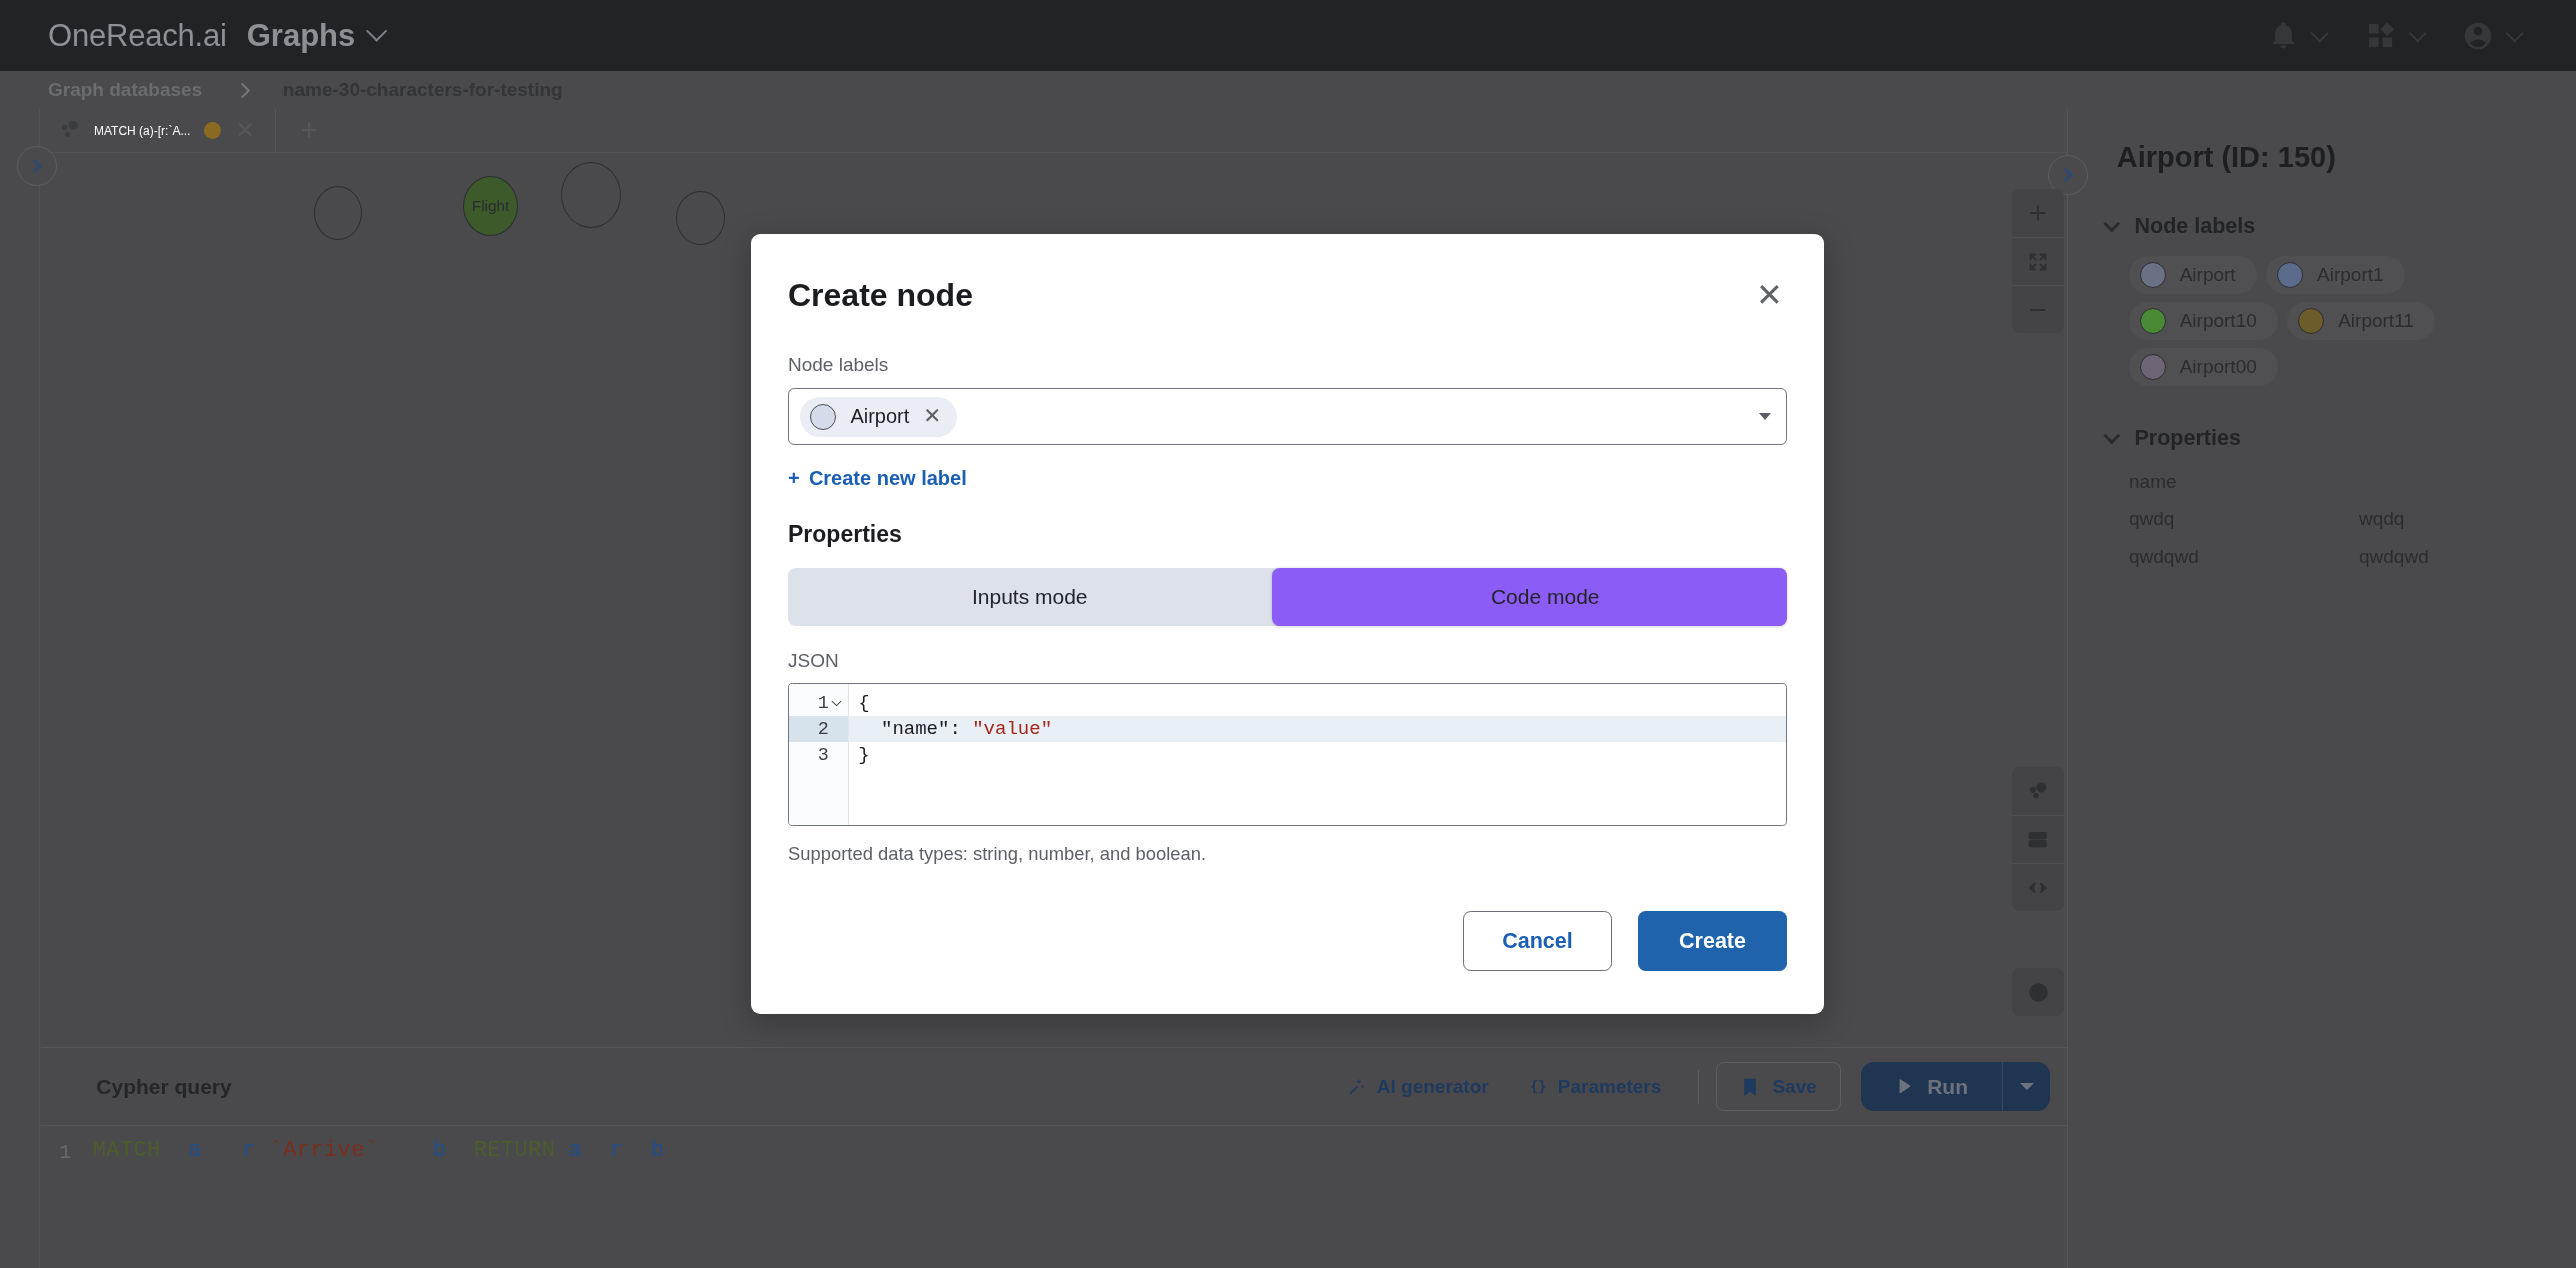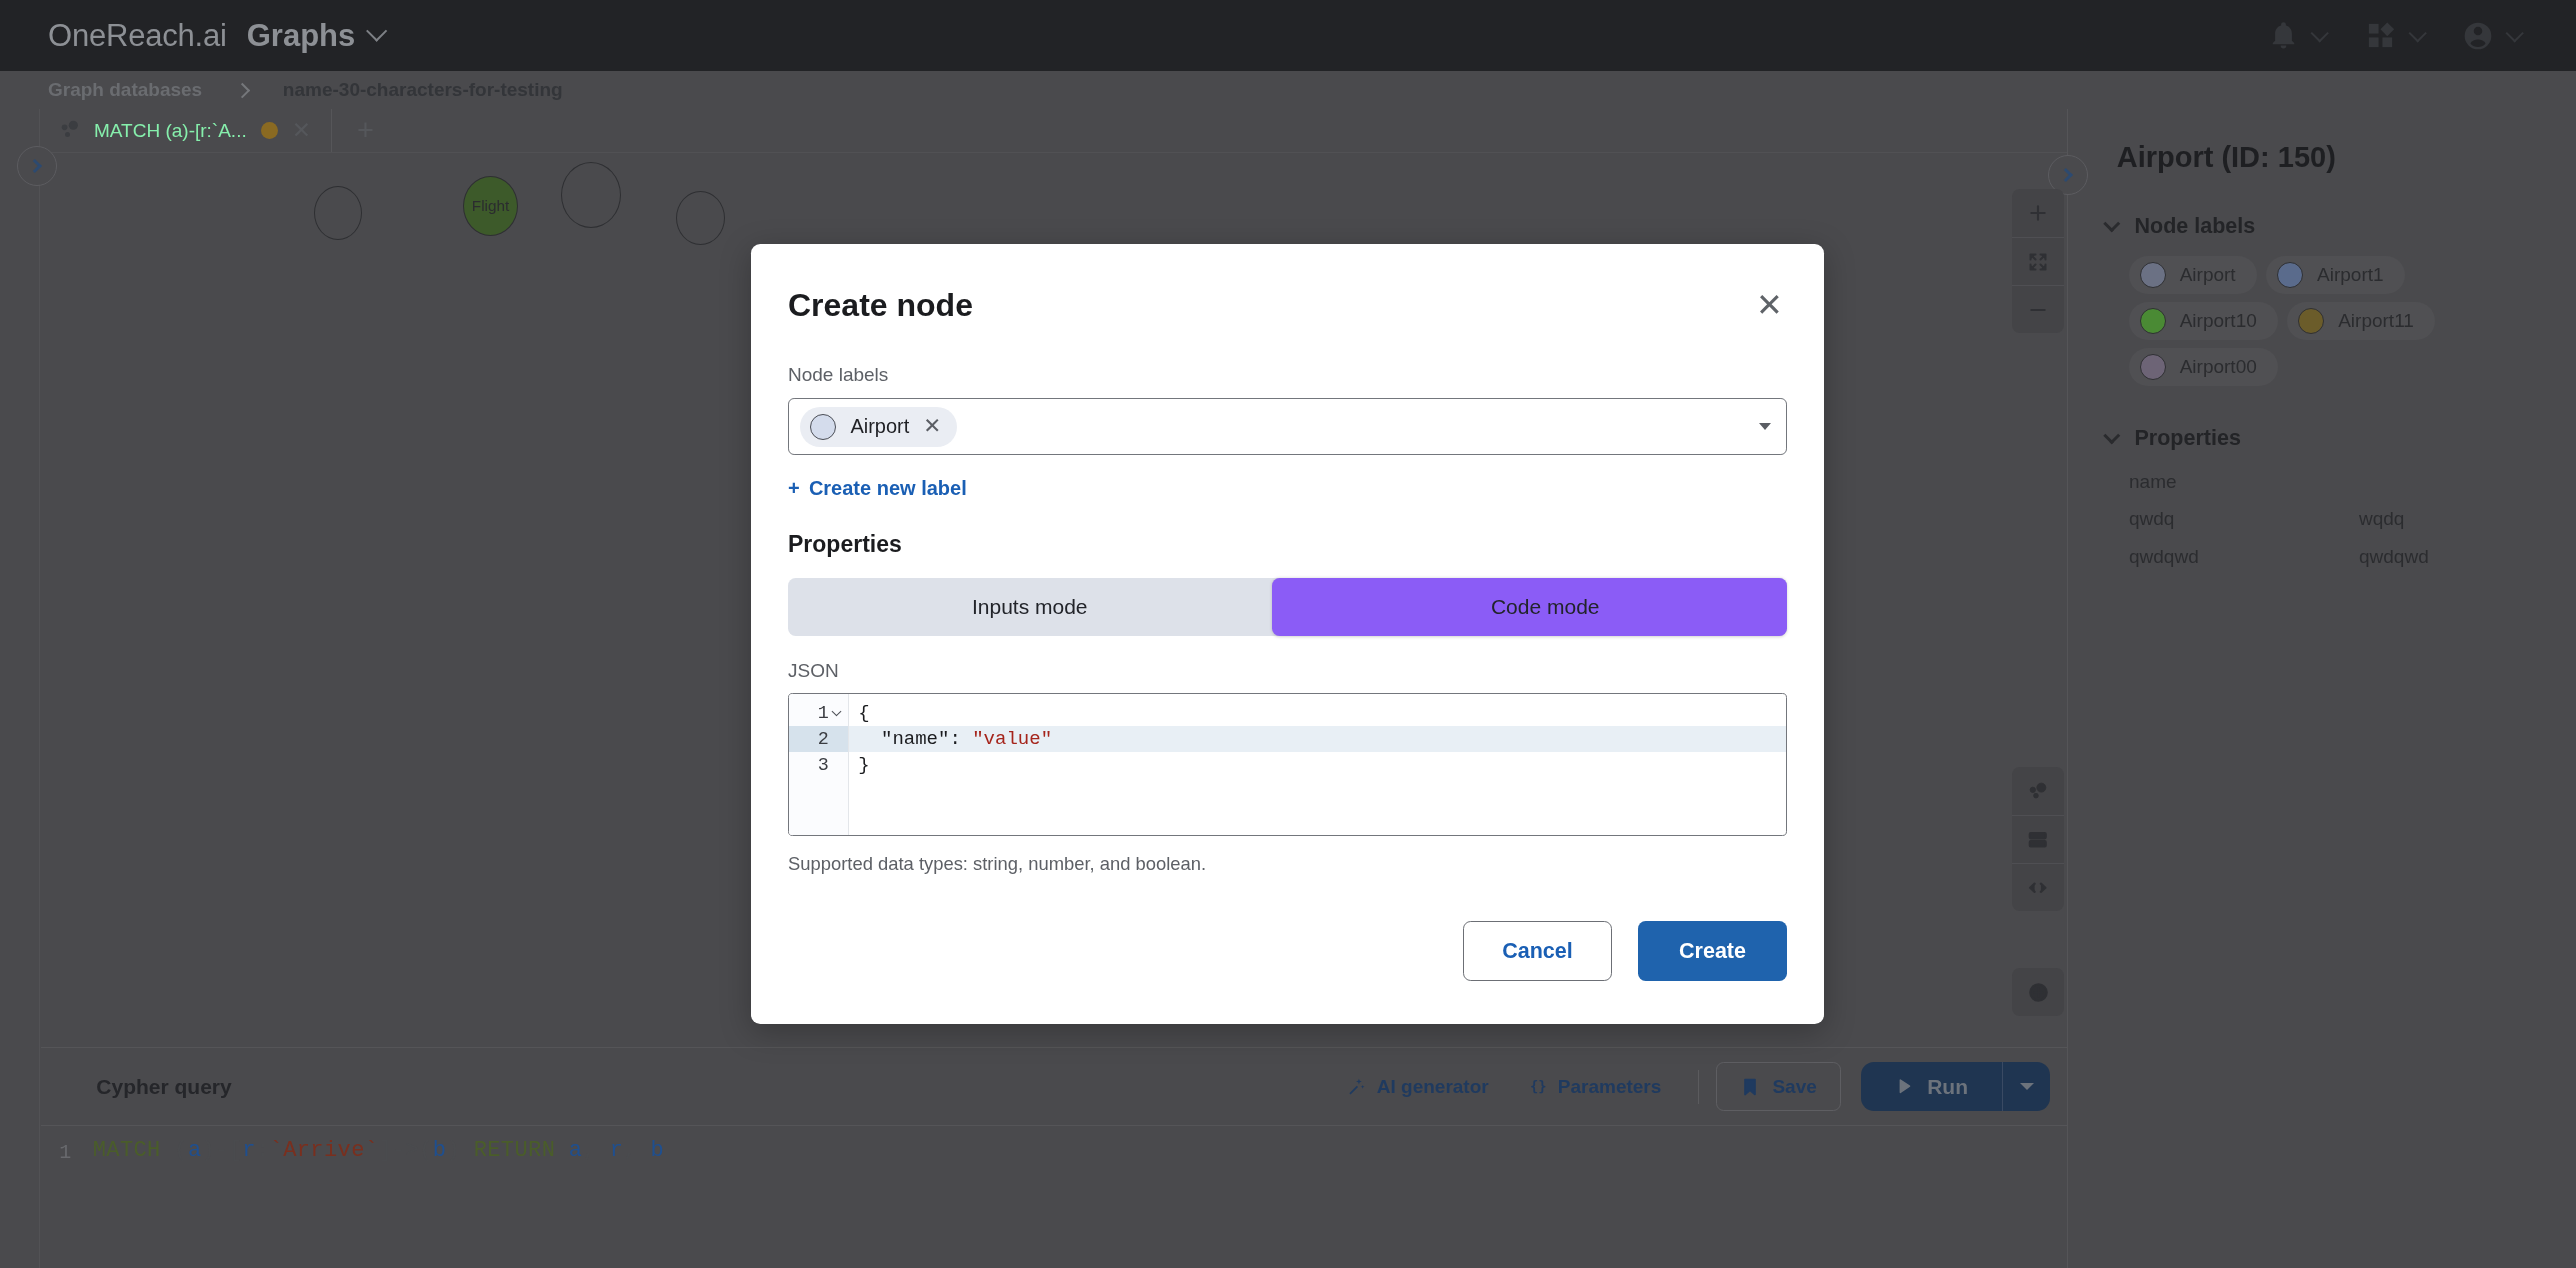--- a/index.html
+++ b/index.html
@@ -56,21 +56,21 @@
   .tabbar {
     position: absolute; left: 40px; top: 109px; width: 2536px; height: 44px;
     background: #4a4a4d; border-bottom: 0.8px solid #515154;
     display: flex; align-items: stretch;
   }
   .tab {
     display: flex; align-items: center; padding: 0 20px;
     border-right: 0.8px solid #565659; gap: 14px;
   }
   .tab-ico svg { fill: #3b3d41; }
-  .tab-label { font-size: 19px; color: #86efac; white-space: nowrap; }
+  .tab-label { font-size: 12px; color: #ffffff; white-space: nowrap; }
   .tab-dot { width: 17px; height: 17px; border-radius: 50%; }
   .tab-close {
     font-size: 23px; color: #55575b; line-height: 1;
     font-family: "Liberation Sans", sans-serif;
   }
   .tab-add {
     display: flex; align-items: center; justify-content: center;
     width: 67px; font-size: 29px; color: #55575b; font-weight: 300;
   }
 
@@ -210,21 +210,21 @@
   .tok-kw { color: #4a5d2a; }
   .tok-var { color: #1f4f8f; }
   .tok-punct { color: #4a4b4e; }
   .tok-rel { color: #7a2f1e; }
 
   
   .overlay {
     position: absolute; inset: 0; background: rgba(255,255,255,0.001); z-index: 20;
   }
   .modal {
-    position: absolute; left: 751px; top: 244px; width: 1073px; height: 780px;
+    position: absolute; left: 751px; top: 234px; width: 1073px; height: 780px;
     background: #ffffff; border-radius: 9.2px;
     box-shadow: 0 7.7px 31px rgba(0,0,0,0.25);
     z-index: 21;
     padding: 0 37px;
   }
   .modal-head {
     display: flex; align-items: flex-start; justify-content: space-between;
     padding-top: 43px;
   }
   .modal-title { font-size: 32px; font-weight: 700; color: #1b1c1f; }

